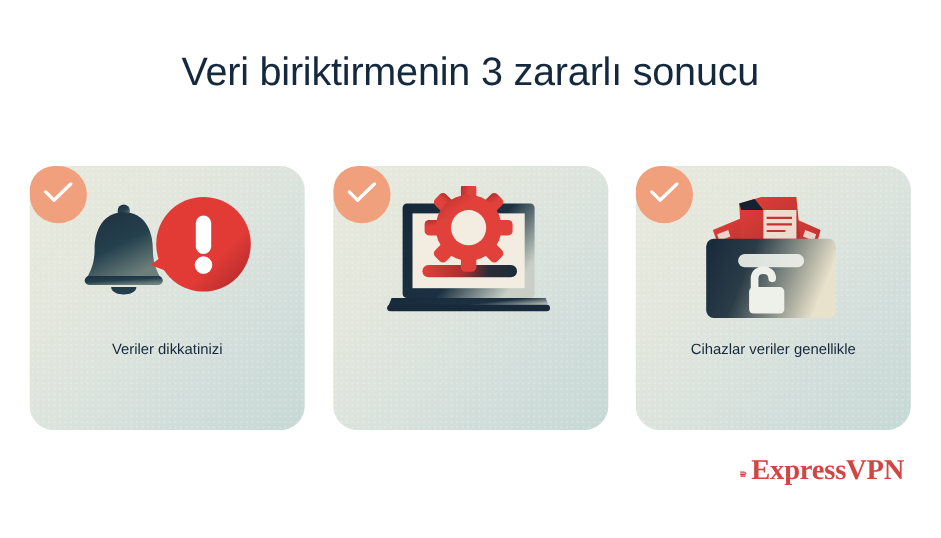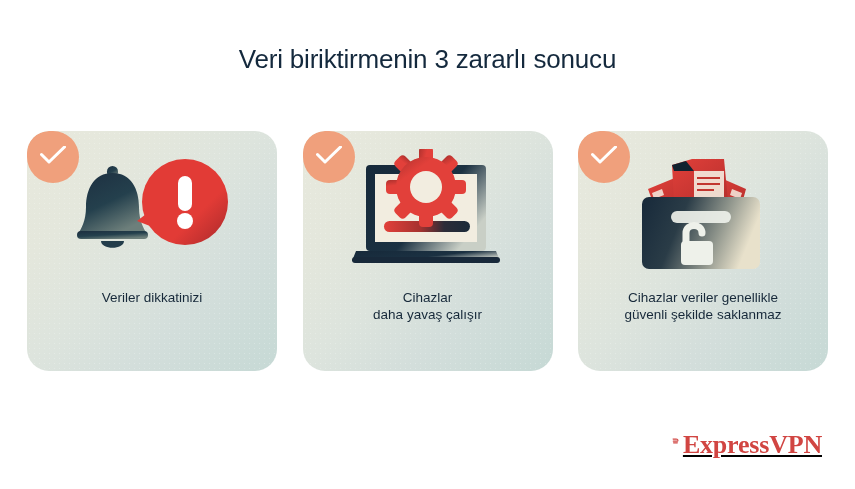--- a/index.html
+++ b/index.html
@@ -19,21 +19,21 @@
     background: #ffffff;
   }
 
   
   #page-title {
     position: absolute;
     top: 44px;
     left: 0;
     width: 855px;
     text-align: center;
-    font-size: 26px;
+    font-size: 36px;
     font-weight: 400;
     letter-spacing: -0.2px;
     color: #14293d;
     white-space: nowrap;
   }
 
   
   #cards-row {
     position: absolute;
     top: 131px;
@@ -50,20 +50,21 @@
     height: 240px;
     border-radius: 22px;
     overflow: hidden;
     background:
       linear-gradient(135deg,
         #e8e9dd 0%,
         #e4e7dc 26%,
         #dde4dd 48%,
         #d3dedb 70%,
         #c6d9d5 100%);
+    margin-top: 20px;
   }
 
   
   .card::after {
     content: "";
     position: absolute;
     inset: 0;
     background-image: radial-gradient(rgba(255,255,255,0.55) 0.6px, transparent 0.7px);
     background-size: 5px 5px;
     opacity: 0.45;
@@ -112,23 +113,22 @@
   .caption .l2 { display: block; }
 
   
   #logo {
     position: absolute;
     left: 672px;
     top: 414px;
     width: 150px;
     height: 44px;
     display: flex;
-    align-items: flex-end;
+    align-items: flex-start;
     gap: 4px;
-    text-decoration: underline;
   }
   #logo-wordmark {
     font-family: "Liberation Serif", serif;
     font-size: 26px;
     font-weight: 700;
     color: #d14542;
     letter-spacing: -0.2px;
     line-height: 1;
   }
 </style>
@@ -236,24 +236,20 @@
               <rect x="-40" y="-7" width="80" height="14" rx="4"></rect>
               <rect x="-7" y="-40" width="14" height="80" rx="4" transform="rotate(45)"></rect>
               <rect x="-40" y="-7" width="80" height="14" rx="4" transform="rotate(45)"></rect>
               <circle cx="0" cy="0" r="30"></circle>
             </g>
             <circle cx="0" cy="0" r="16" fill="#f2ede0"></circle>
           </g>
         </svg>
       </div>
 
-      <div class="caption">
-        <span>Cihazlar</span>
-        <span class="l2">daha yavaş çalışır</span>
-      </div>
     </div>
 
     <div class="card">
 
       <div class="check-badge">
         <svg width="26" height="20" viewBox="0 0 26 20">
           <path d="M1.5 8.5 L9 16 L24.5 1" fill="none" stroke="#ffffff" stroke-width="3" stroke-linecap="round" stroke-linejoin="round"></path>
         </svg>
       </div>
 
@@ -296,21 +292,20 @@
 
           <g>
             <path d="M58 94 L58 84 C 58 74 74 74 74 84" fill="none" stroke="#eef1ea" stroke-width="7" stroke-linecap="round"></path>
             <rect x="53" y="92" width="32" height="24" rx="4" fill="#eef1ea"></rect>
           </g>
         </svg>
       </div>
 
       <div class="caption">
         <span>Cihazlar veriler genellikle</span>
-        <span class="l2">güvenli şekilde saklanmaz</span>
       </div>
     </div>
 
   </div>
 
   <div id="logo">
     <svg width="34" height="34" viewBox="0 0 34 34">
       <path d="M20.5 5 C 28 5 32 9.6 32 14.2 C 32 18 29 20.5 24.5 20.5 L 6.5 20.5
                C 4.6 20.5 3.2 19.2 3.2 17.3 C 3.2 15.5 4.6 14.1 6.5 14.1
                L 25.5 14.1 C 26.4 14.1 26.9 13.6 26.9 12.9 C 26.9 12.1 26.1 11.4 24.3 11.4

